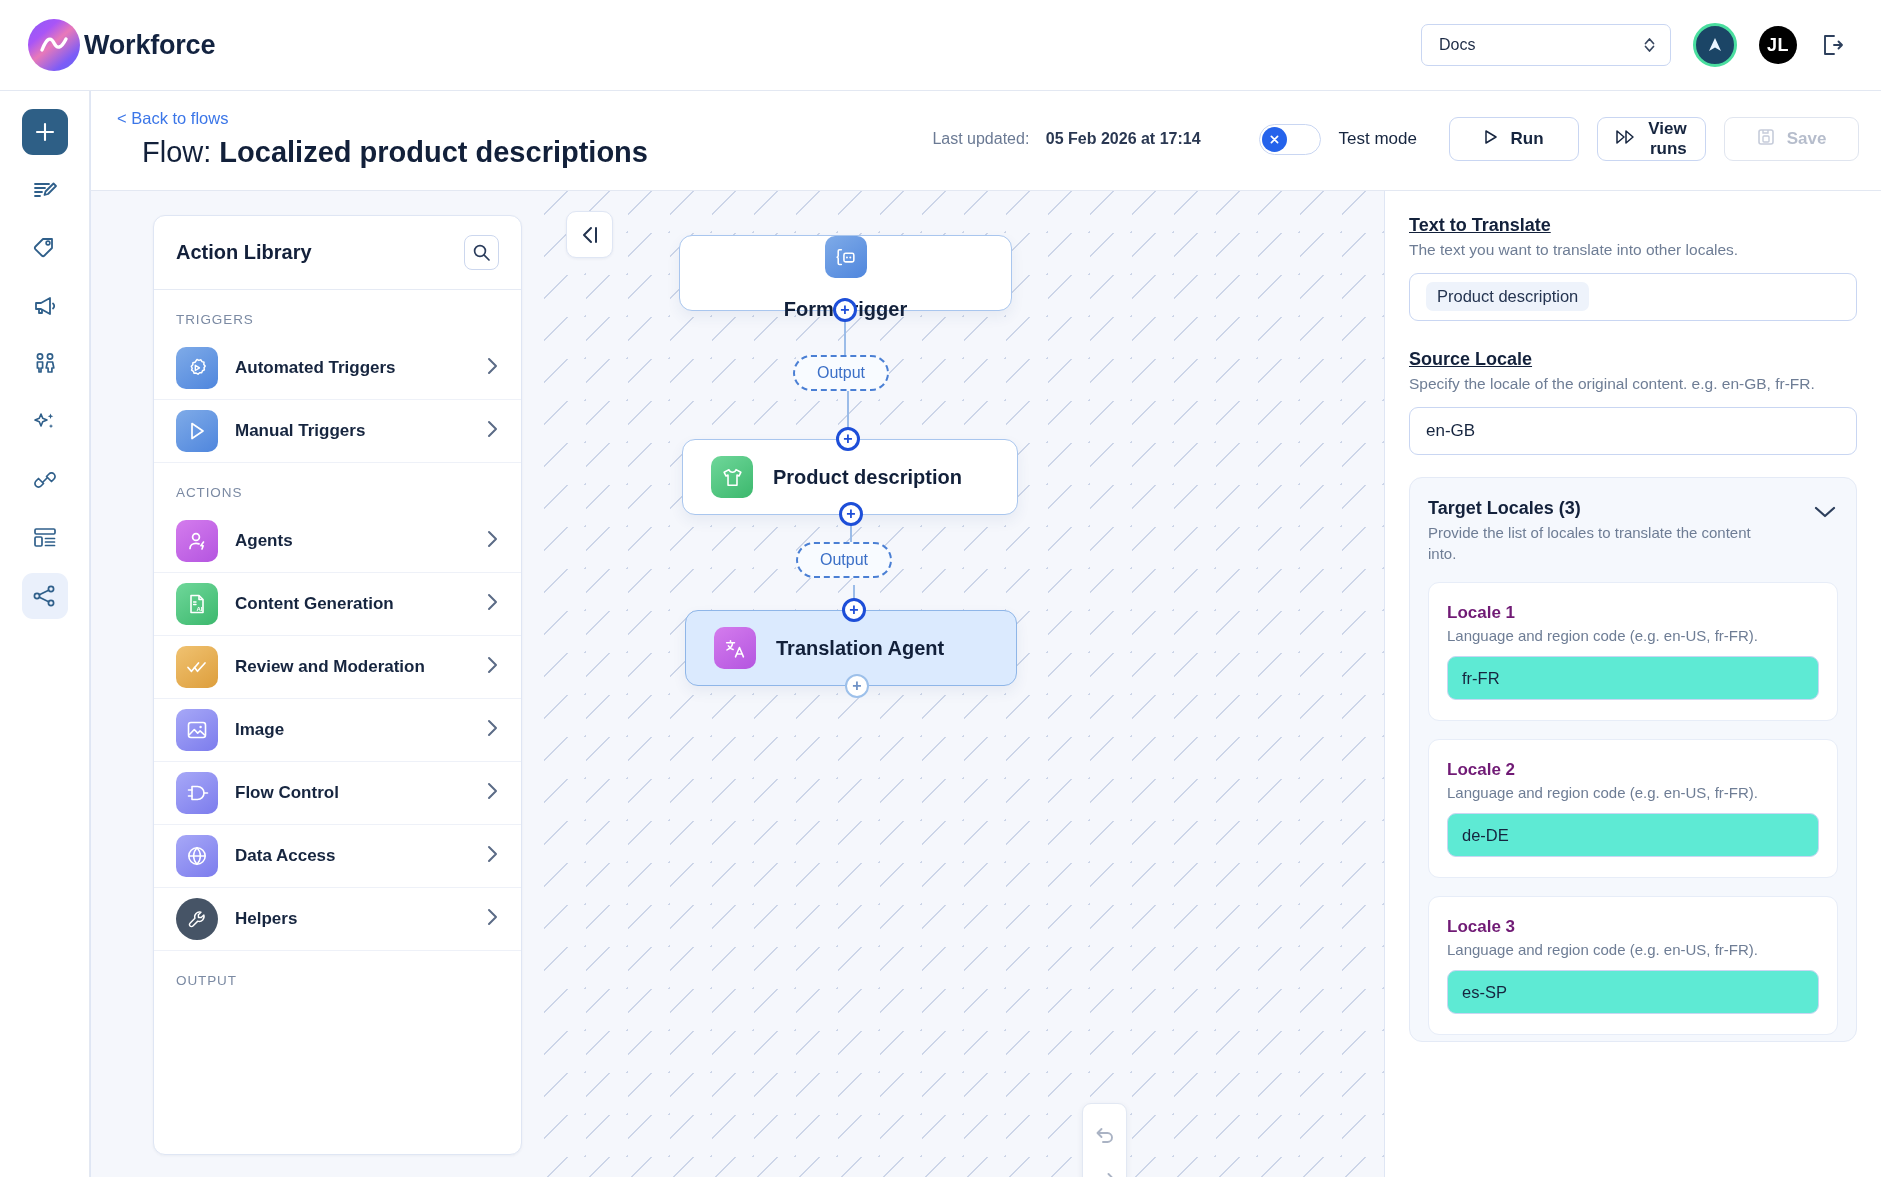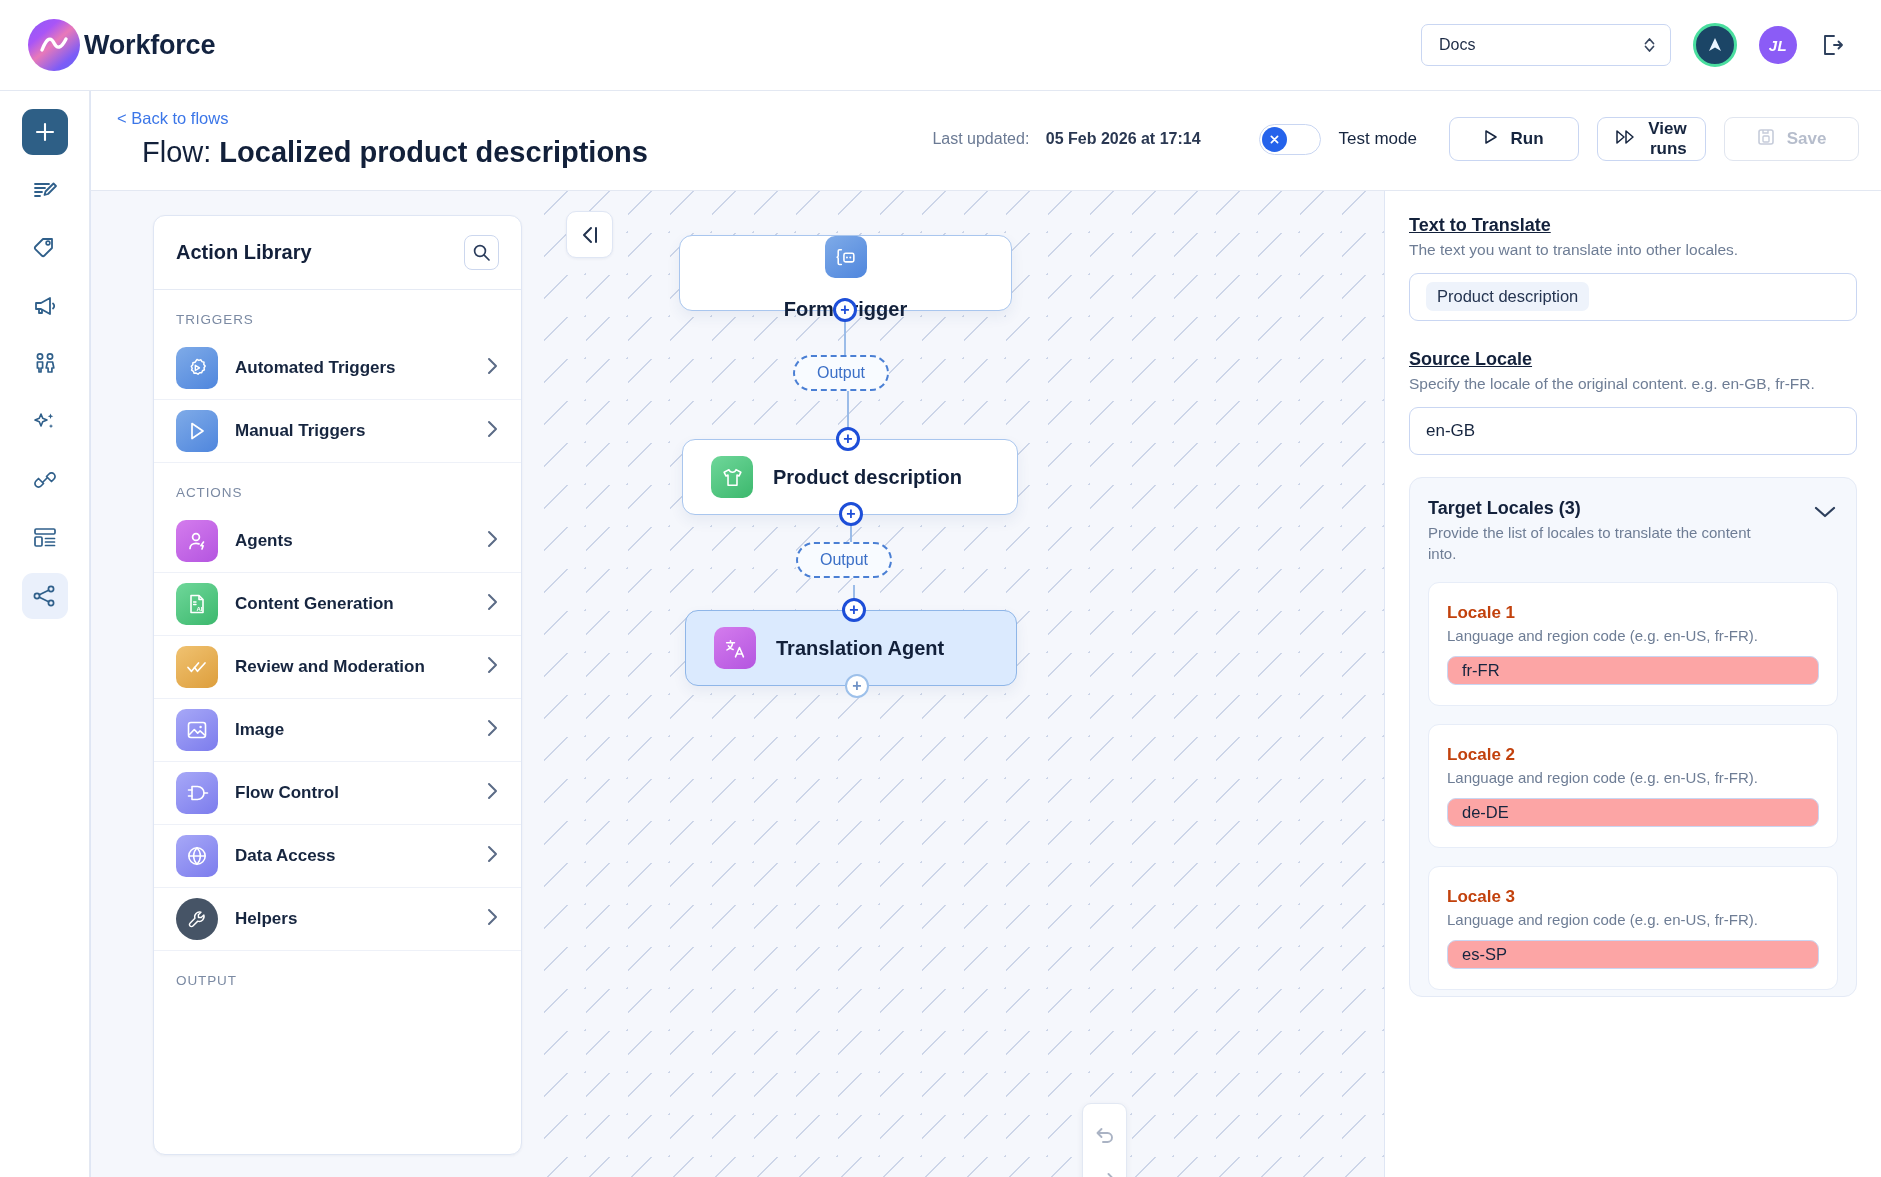--- a/index.html
+++ b/index.html
@@ -32,23 +32,23 @@
     background: #fff; display: flex; align-items: center; justify-content: space-between;
     padding: 0 14px 0 17px; font-size: 16px; color: #1d2b45;
   }
   .chev-updown { display: flex; flex-direction: column; gap: 2px; color: #37465f; }
   .help-badge {
     width: 44px; height: 44px; border-radius: 50%;
     background: #1b4566; border: 3px solid #4ade9f;
     display: flex; align-items: center; justify-content: center;
   }
   .avatar {
-    width: 38px; height: 38px; border-radius: 50%; background: #8b5cf6;
-    display: flex; align-items: center; justify-content: center;
-    color: #fff; font-size: 15px; font-weight: 600; letter-spacing: .5px; font-style: italic;
+    width: 38px; height: 38px; border-radius: 50%; background: #000000;
+    display: flex; align-items: center; justify-content: center;
+    color: #fff; font-size: 18px; font-weight: 600; letter-spacing: .5px;
   }
   .logout-btn { display: flex; align-items: center; color: #2d3f5c; cursor: pointer; }
 
   
   .rail {
     position: absolute; top: 91px; left: 0; width: 90px; height: 1086px;
     background: #fff; border-right: 1px solid #e3e8f2;
     display: flex; flex-direction: column; align-items: center; padding-top: 18px; gap: 12px;
   }
   .rail-item {
@@ -215,24 +215,24 @@
     border-radius: 13px; padding: 20px 18px 6px 18px; position: relative;
   }
   .locales-head { display: flex; justify-content: space-between; align-items: flex-start; gap: 12px; }
   .locales-title { font-size: 18px; font-weight: 700; color: #13213b; }
   .locales-desc { font-size: 15px; color: #6e7d95; margin-top: 4px; line-height: 1.38; max-width: 350px; }
   .chev-collapse { color: #2d3f5c; cursor: pointer; flex: 0 0 auto; padding-top: 6px; }
   .locale-item {
     background: #fff; border: 1px solid #e7edf8; border-radius: 11px;
     padding: 20px 18px; margin-top: 18px;
   }
-  .locale-name { font-size: 17px; font-weight: 700; color: #c2410c; }
+  .locale-name { font-size: 17px; font-weight: 700; color: #701a75; }
   .locale-hint { font-size: 15px; color: #6e7d95; margin-top: 4px; }
   .locale-input {
-    height: 29px; border: 1px solid #c9d6f2; border-radius: 9px; background: #fca5a5;
+    height: 44px; border: 1px solid #c9d6f2; border-radius: 9px; background: #5eead4;
     display: flex; align-items: center; padding: 0 14px; margin-top: 12px;
     font-size: 16.5px; color: #16253f;
   }
 </style>
 </head>
 <body>
 
 <div class="topbar">
   <div class="brand">
     <div class="brand-logo">

